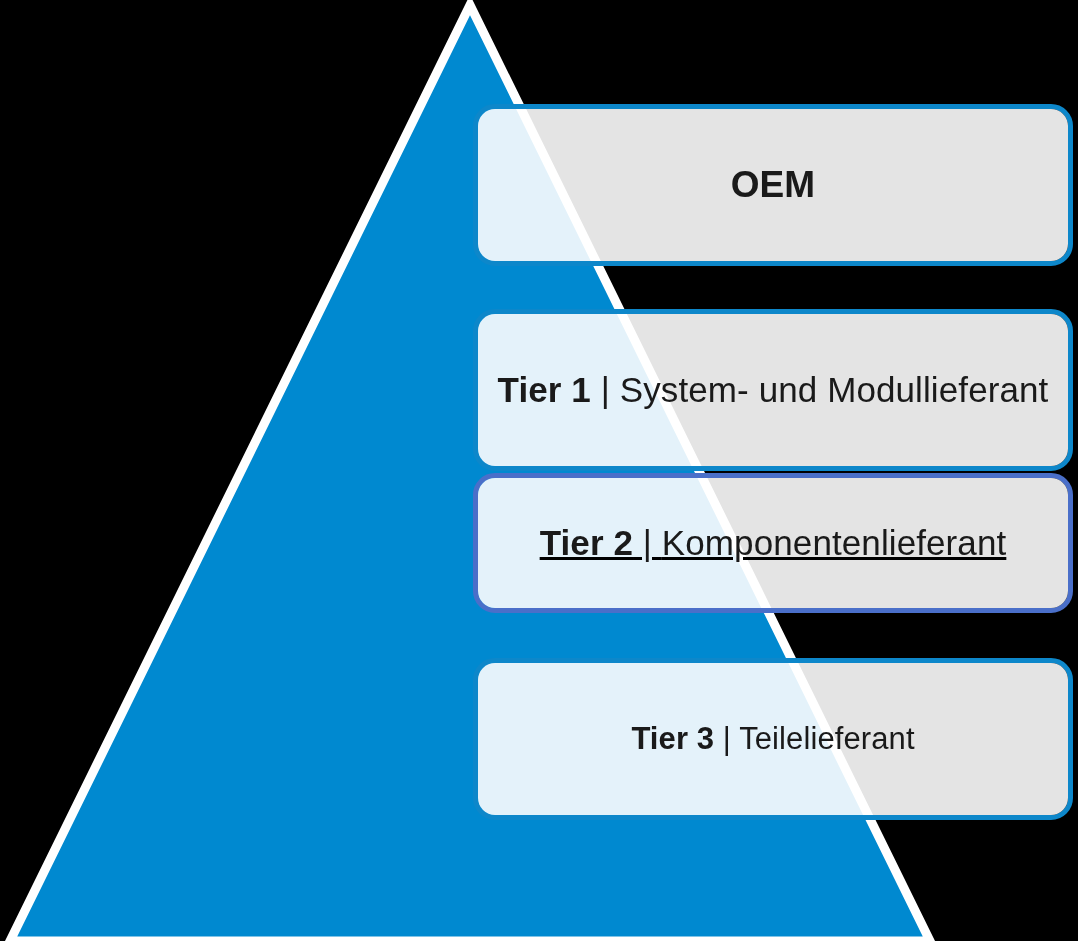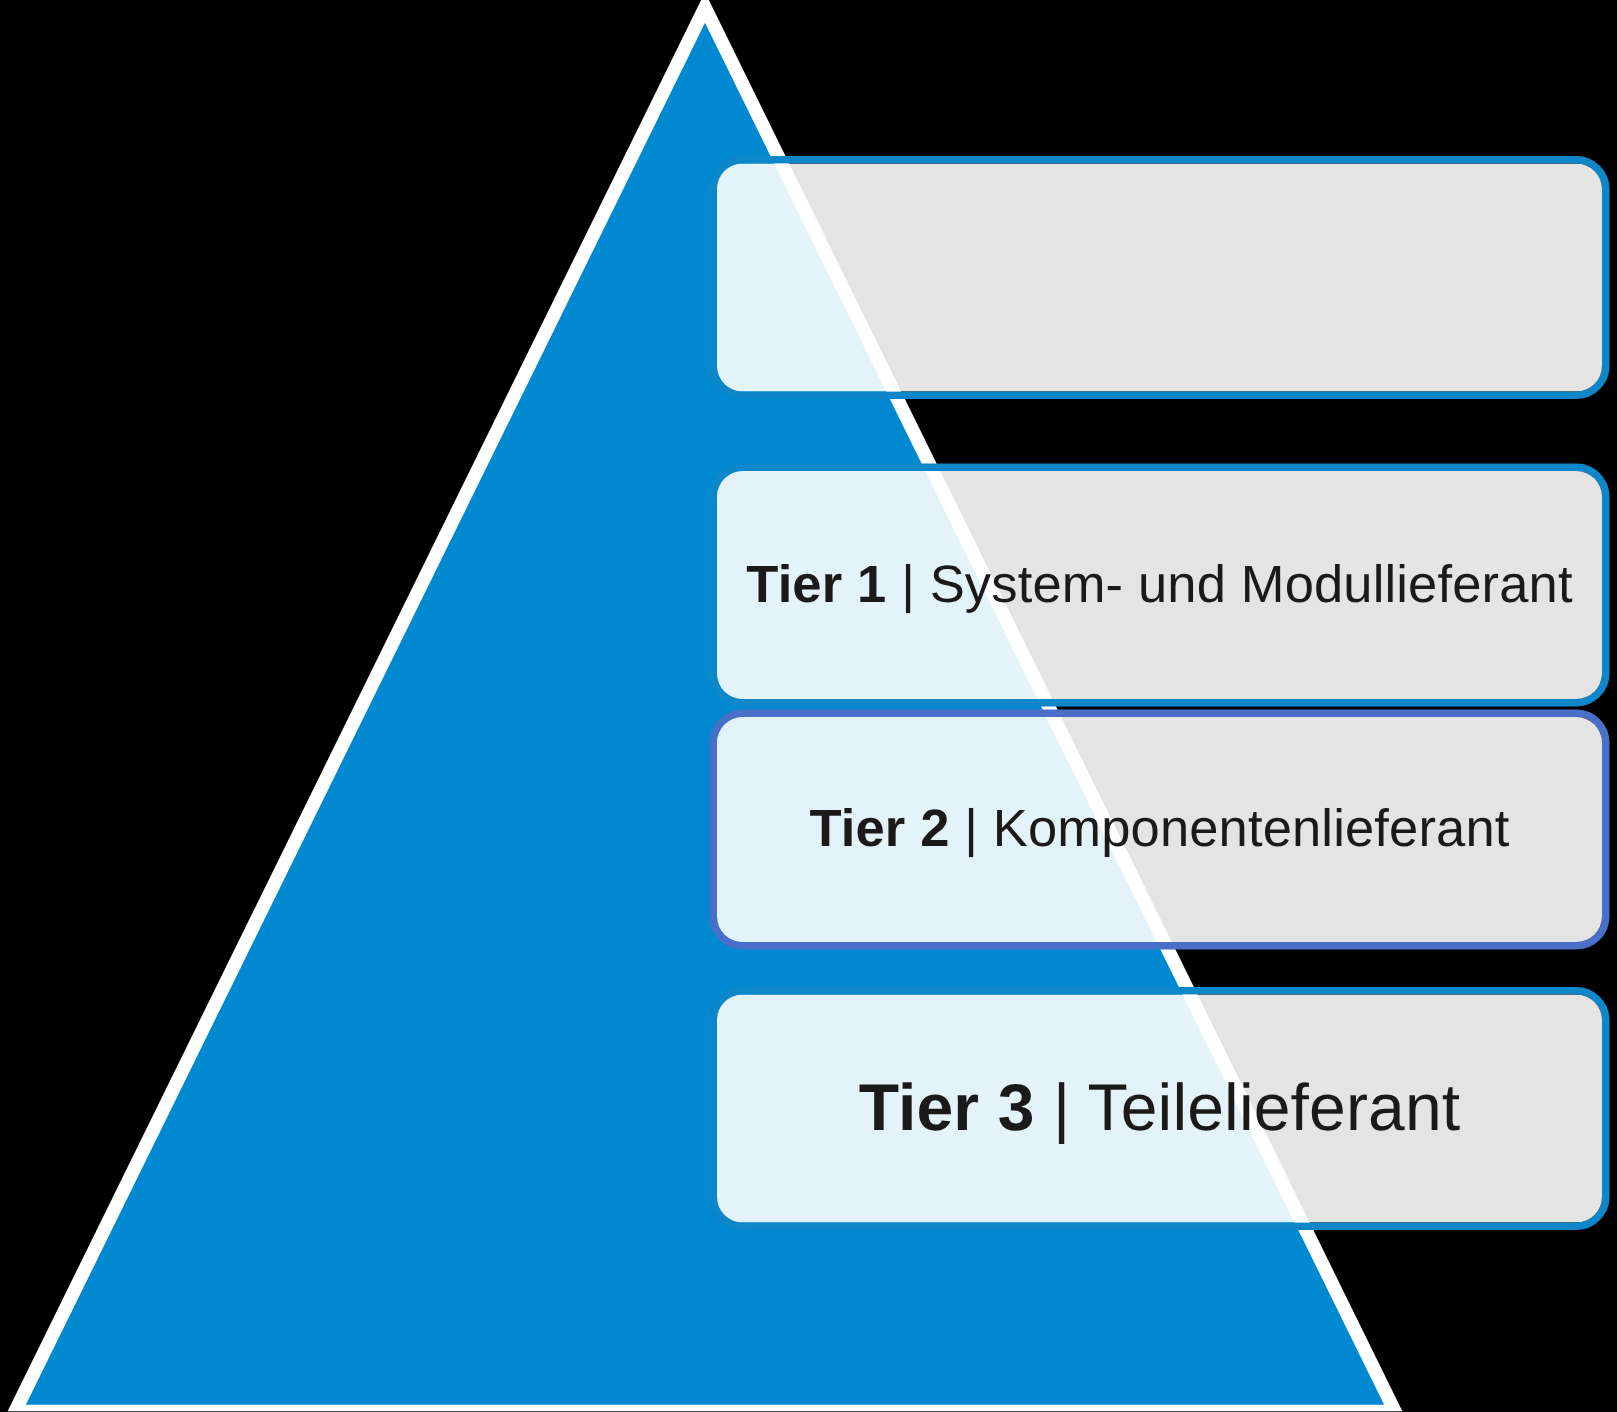--- a/index.html
+++ b/index.html
@@ -70,39 +70,42 @@
   .tier-label .sep {
     font-weight: 400;
   }
   .tier-label .reg {
     font-weight: 400;
   }
 
   
   #box-oem     { top: 104px; height: 162px; }
   #box-tier1   { top: 287px; height: 162px; }
-  #box-tier2   { top: 473px; height: 160px; }
+  #box-tier2   { top: 473px; height: 140px; text-decoration: underline; }
   #box-tier3   { top: 658px; height: 162px; }
 
   #box-oem   .tier-label { font-size: 37px; font-weight: 700; }
   #box-tier1 .tier-label { font-size: 35px; }
   #box-tier2 .tier-label { font-size: 35px; }
-  #box-tier3 .tier-label { font-size: 44px; }
+  #box-tier3 .tier-label { font-size: 31px; }
 </style>
 </head>
 <body>
 
 <div id="stage" style="background: rgb(0, 0, 0);">
 
   <svg id="pyramid-layer" viewBox="0 0 1078 941" width="1078" height="941" xmlns="http://www.w3.org/2000/svg">
     <polygon id="pyramid-shape" points="470,5 930,941 10,941" fill="#0089d0" stroke="#ffffff" stroke-width="9" stroke-linejoin="miter"></polygon>
   </svg>
 
   <div class="tier-box" id="box-oem" style="border-color:#0d87ca;">
     <div class="tier-fill"></div>
+    <div class="tier-label">
+      <span class="bold">OEM</span><span class="sep"></span><span class="reg"></span>
+    </div>
   </div>
 
   <div class="tier-box" id="box-tier1" style="border-color:#0d87ca;margin-top:22px;">
     <div class="tier-fill"></div>
     <div class="tier-label">
       <span class="bold">Tier 1</span><span class="sep"> | </span><span class="reg">System- und Modullieferant</span>
     </div>
   </div>
 
   <div class="tier-box" id="box-tier2" style="border-color:#4a6fc9;">

